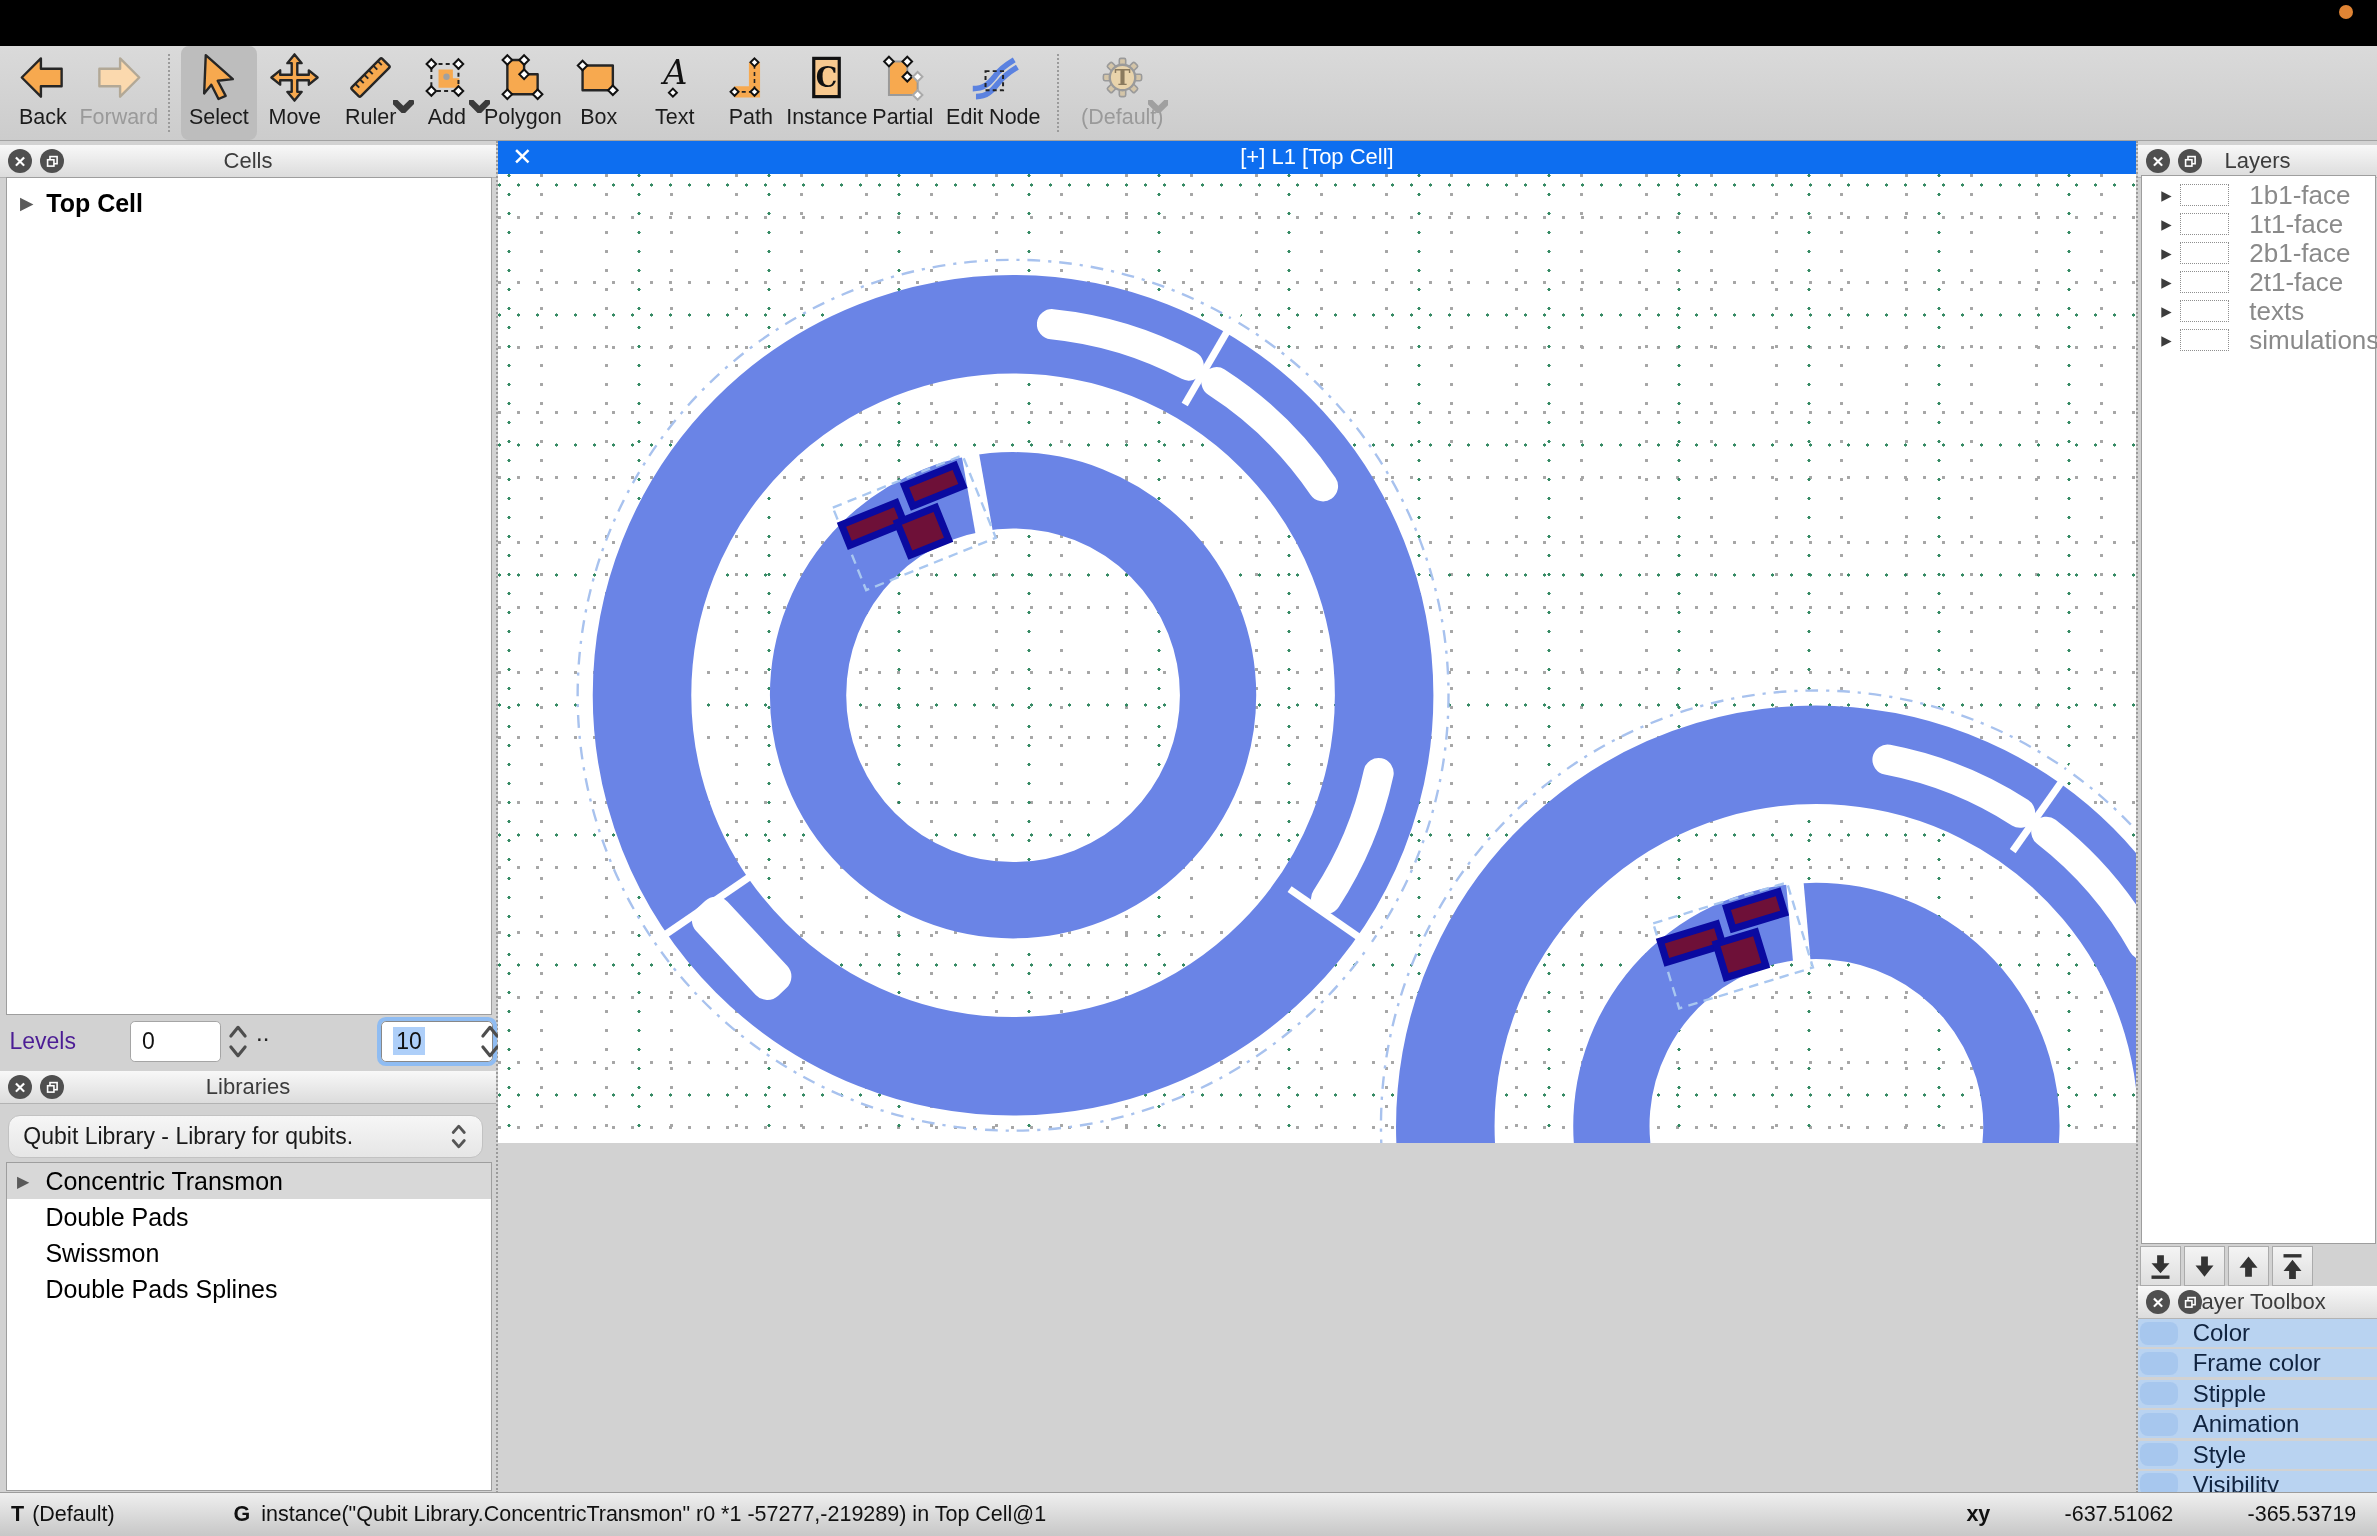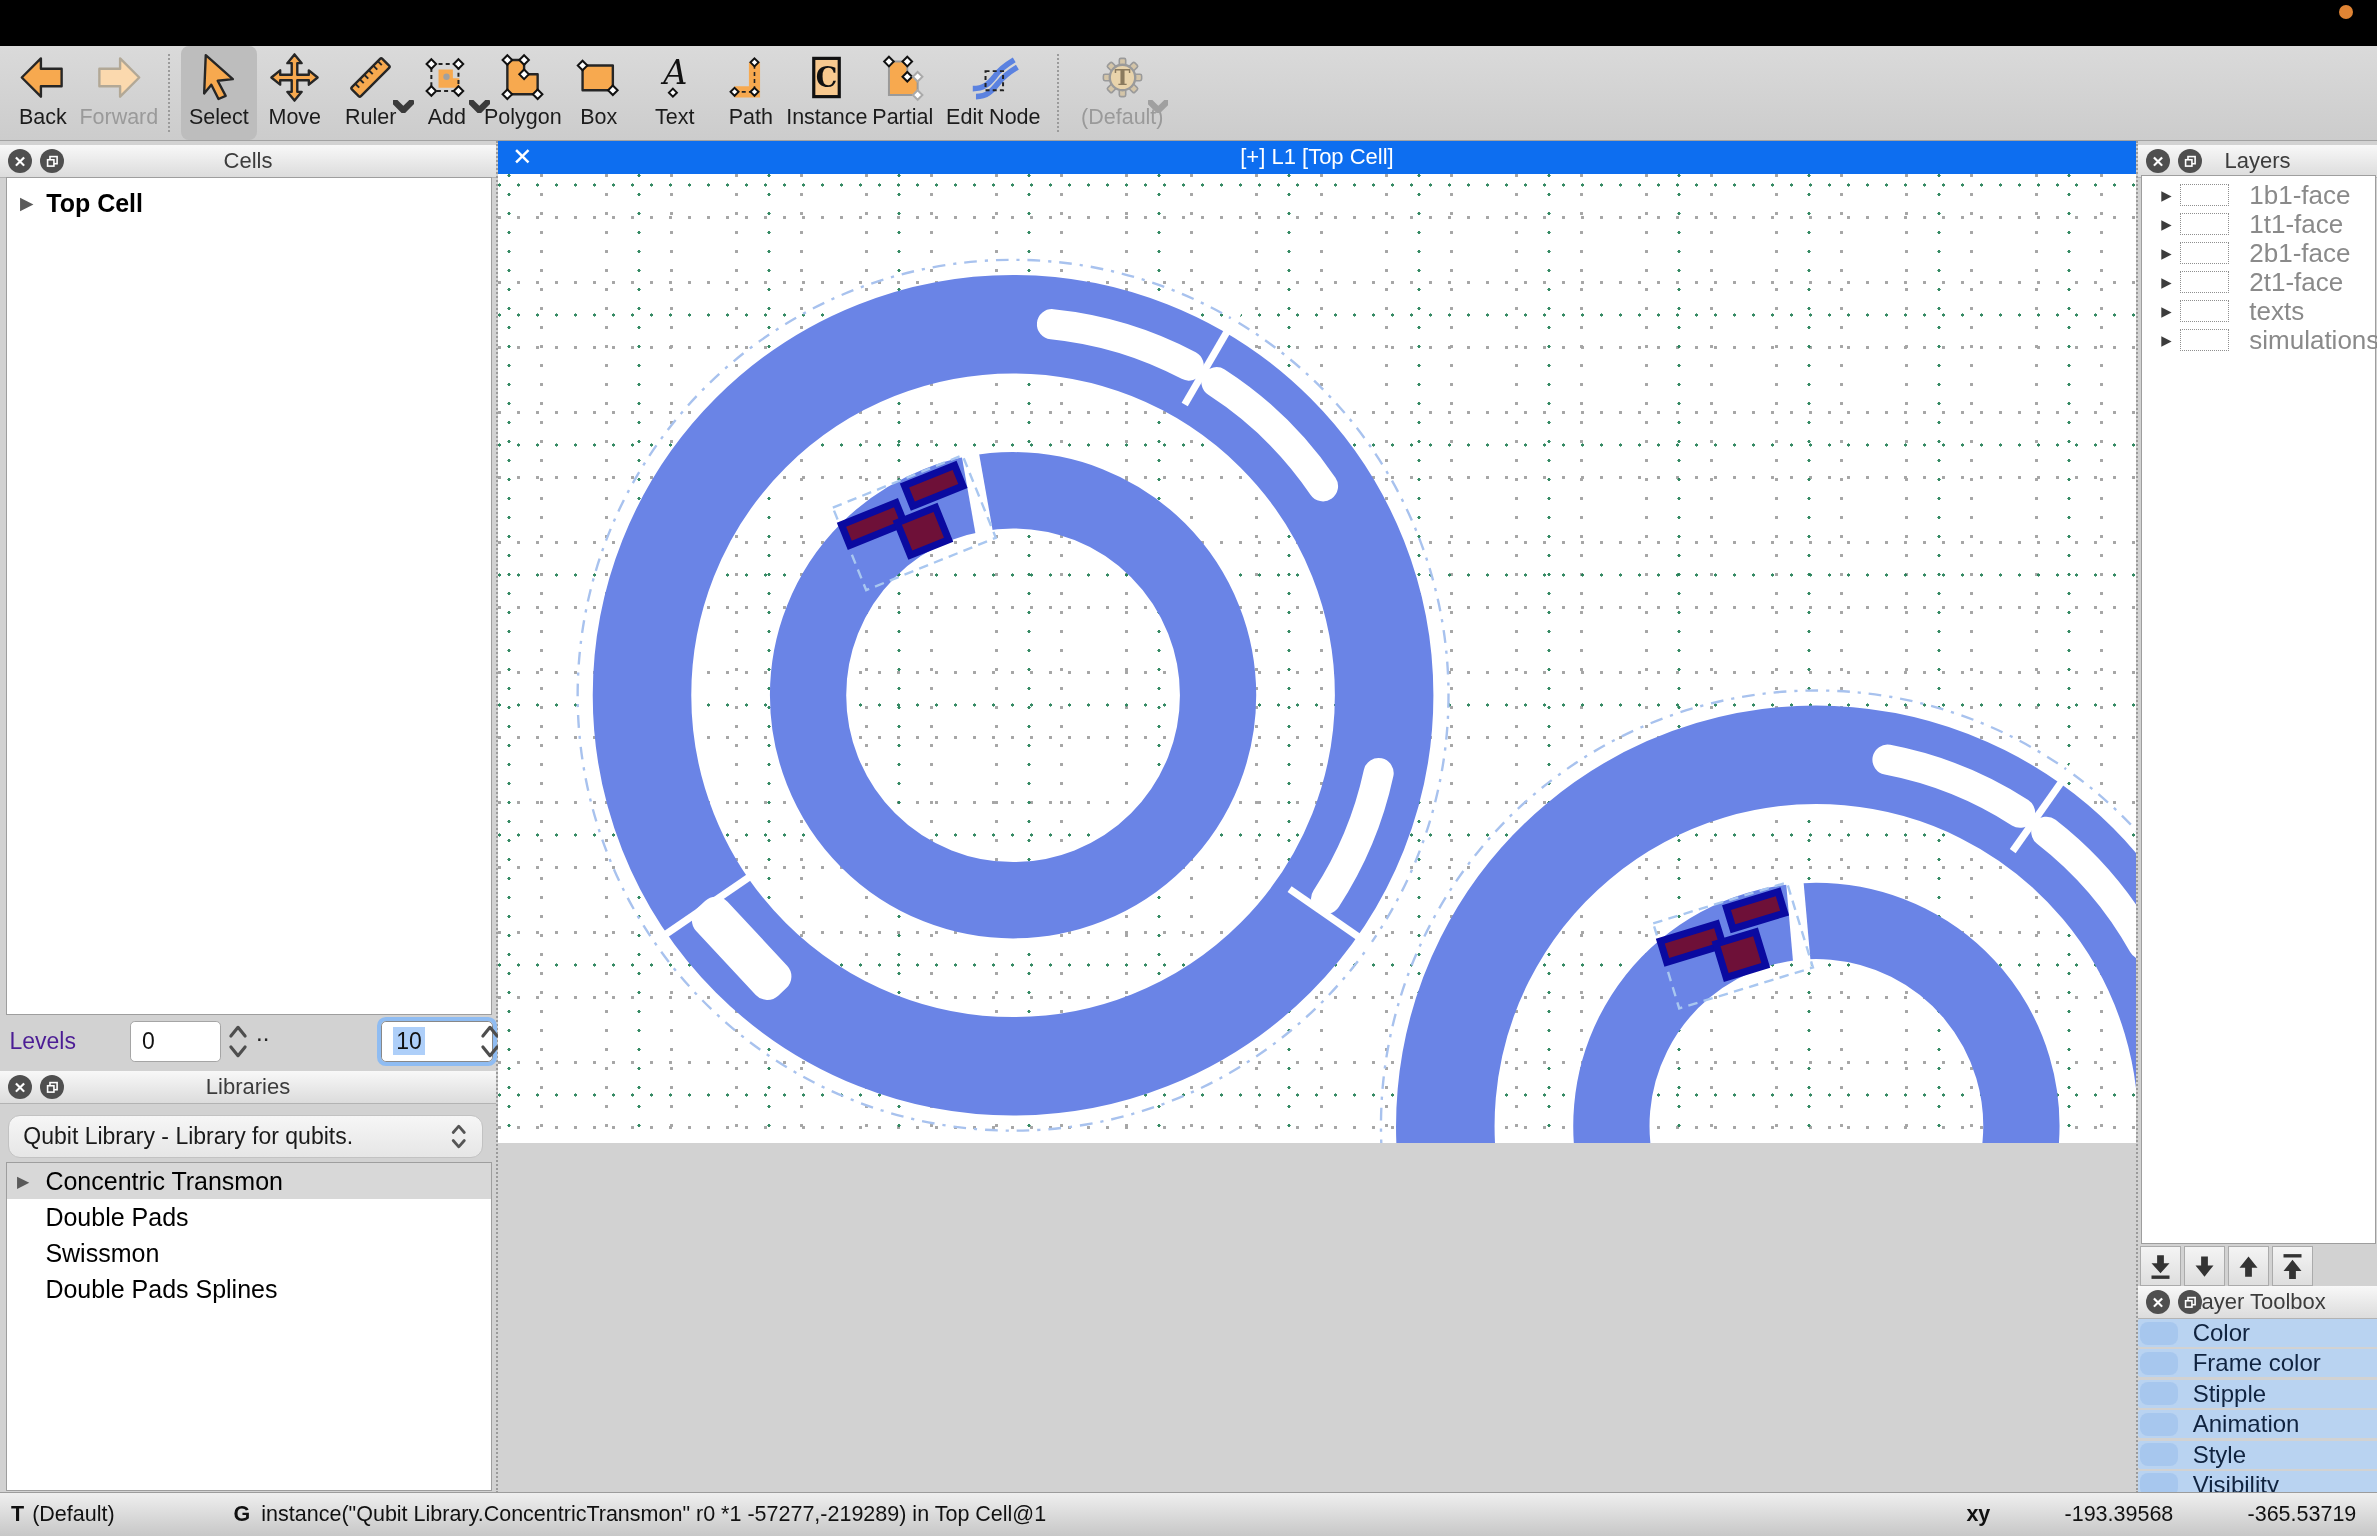--- a/index.html
+++ b/index.html
@@ -530,19 +530,19 @@
     </div>
   </div>
 
   <div class="status-bar">
     <span class="sb-bold sb-mode">T</span>
     <span class="sb-mode-name">(Default)</span>
     <span class="sb-bold sb-g">G</span>
     <span class="sb-sel">instance("Qubit Library.ConcentricTransmon" r0 *1 -57277,-219289) in Top Cell@1</span>
     <span class="sb-right">
       <span class="sb-xy">xy</span>
-      <span class="sb-num">-193.39568</span>
+      <span class="sb-num">-637.51062</span>
       <span class="sb-num">-365.53719</span>
     </span>
   </div>
 
 </div>
 
 
 </body></html>

